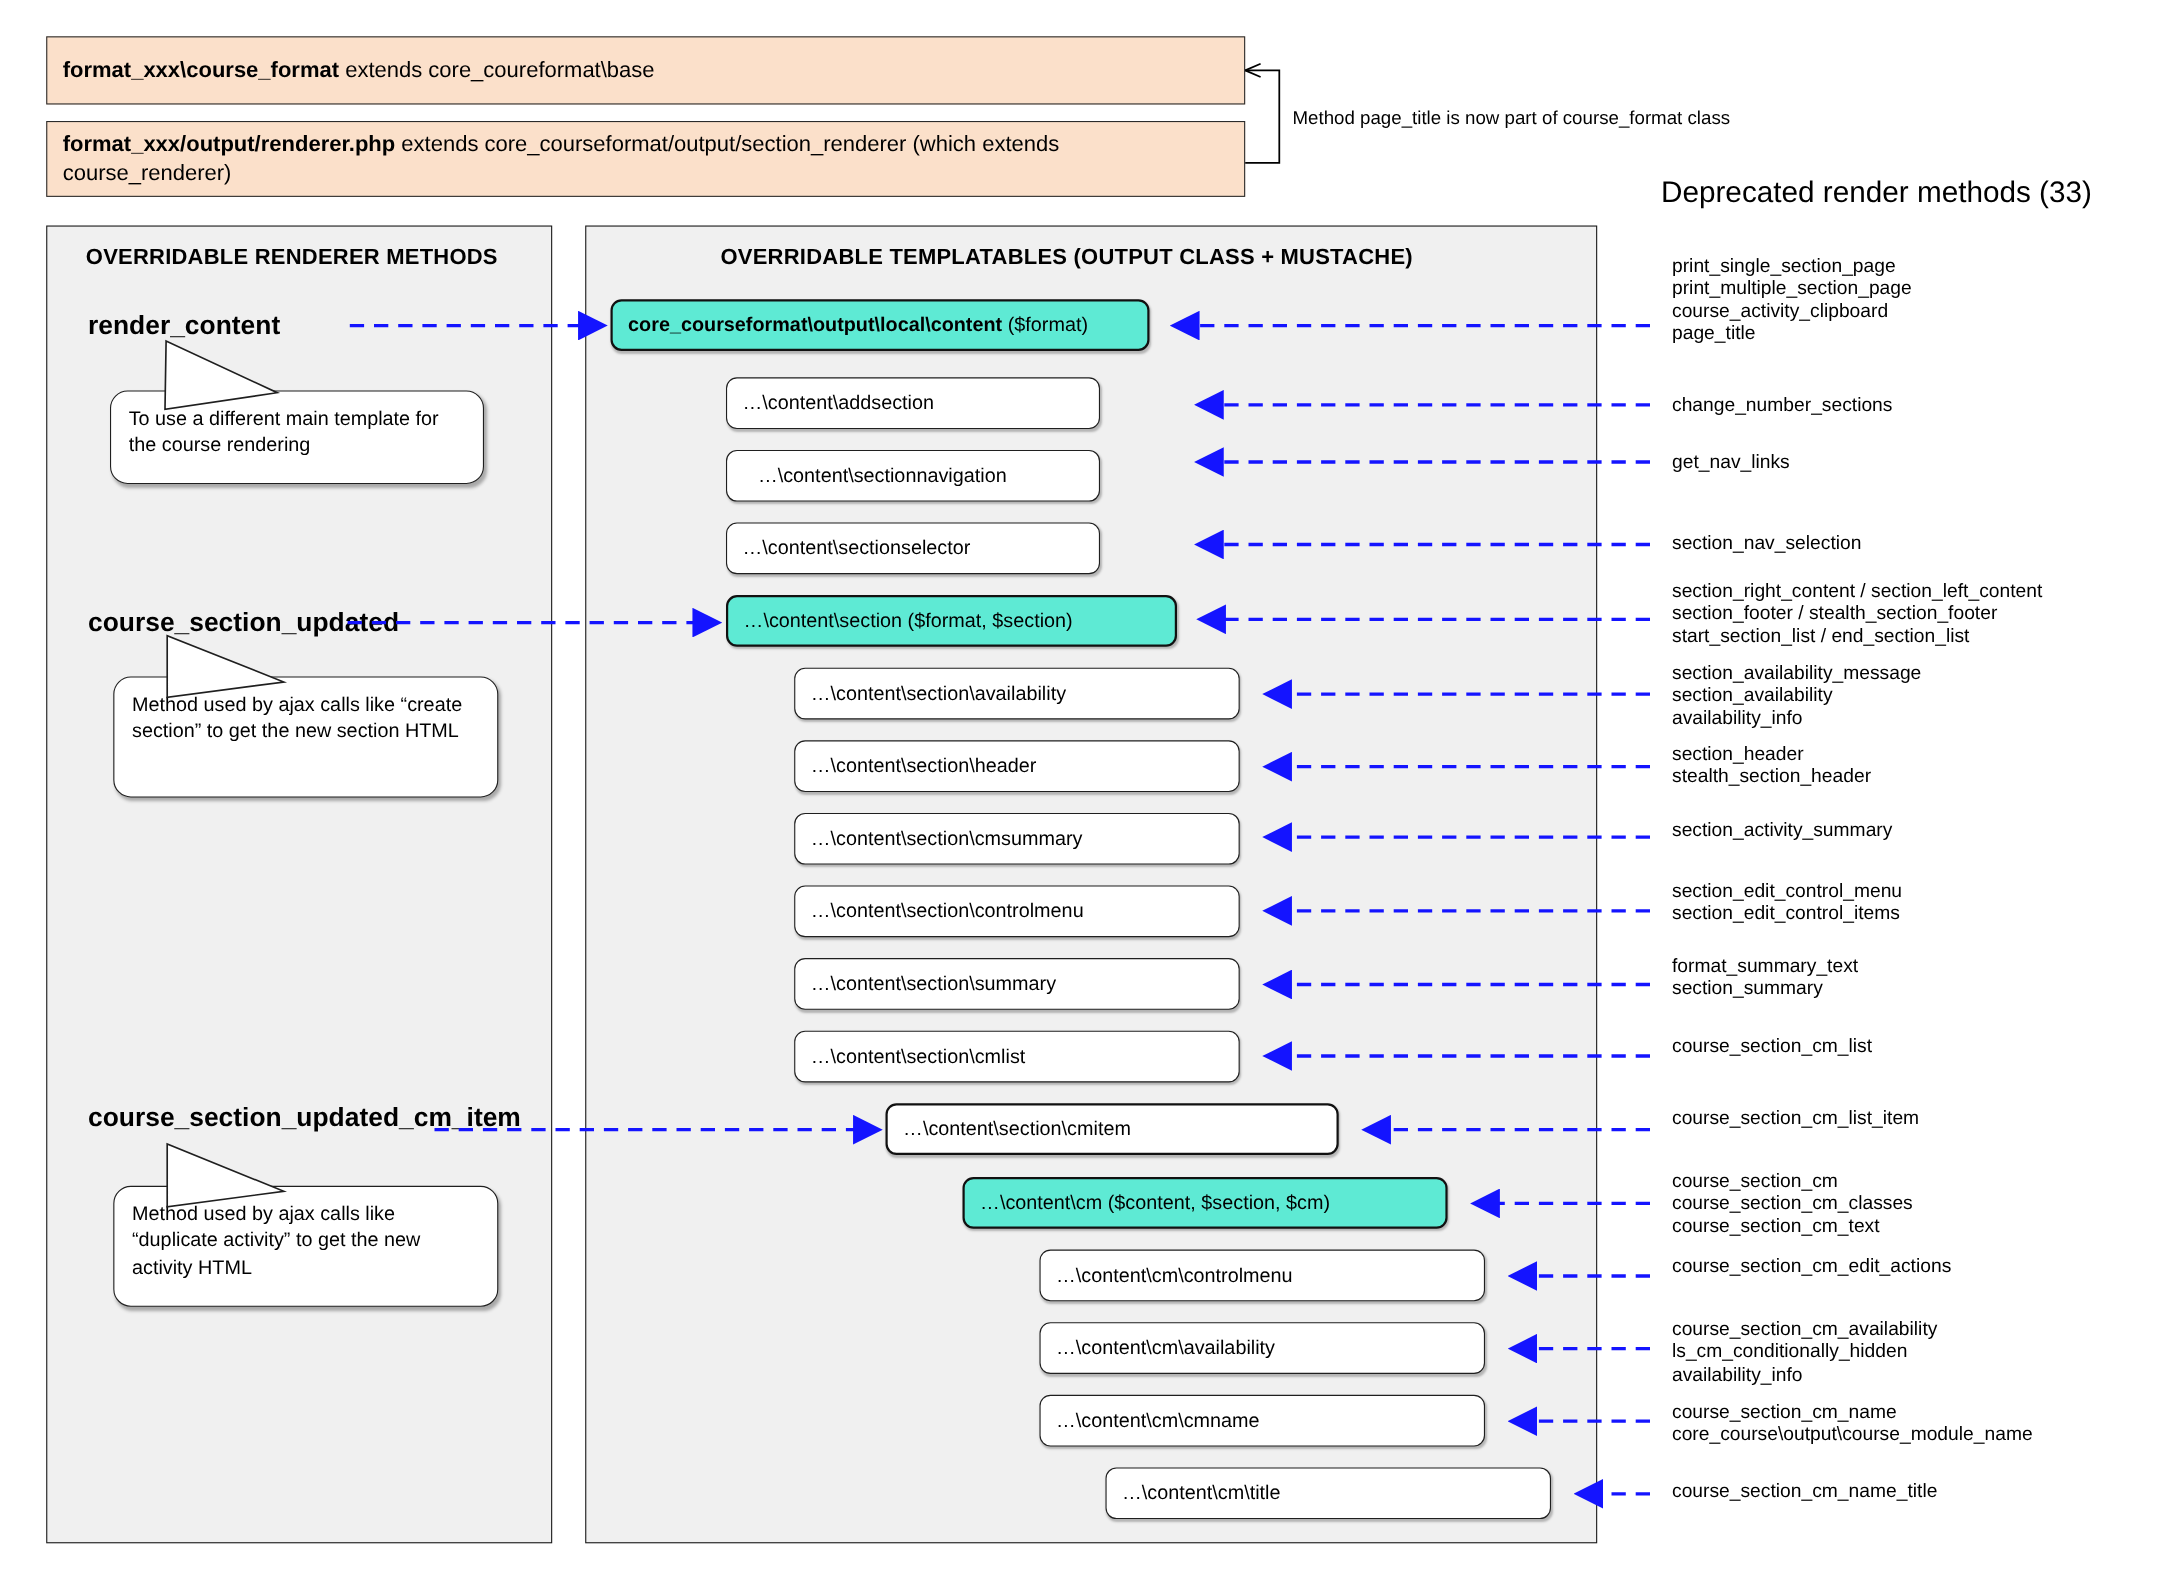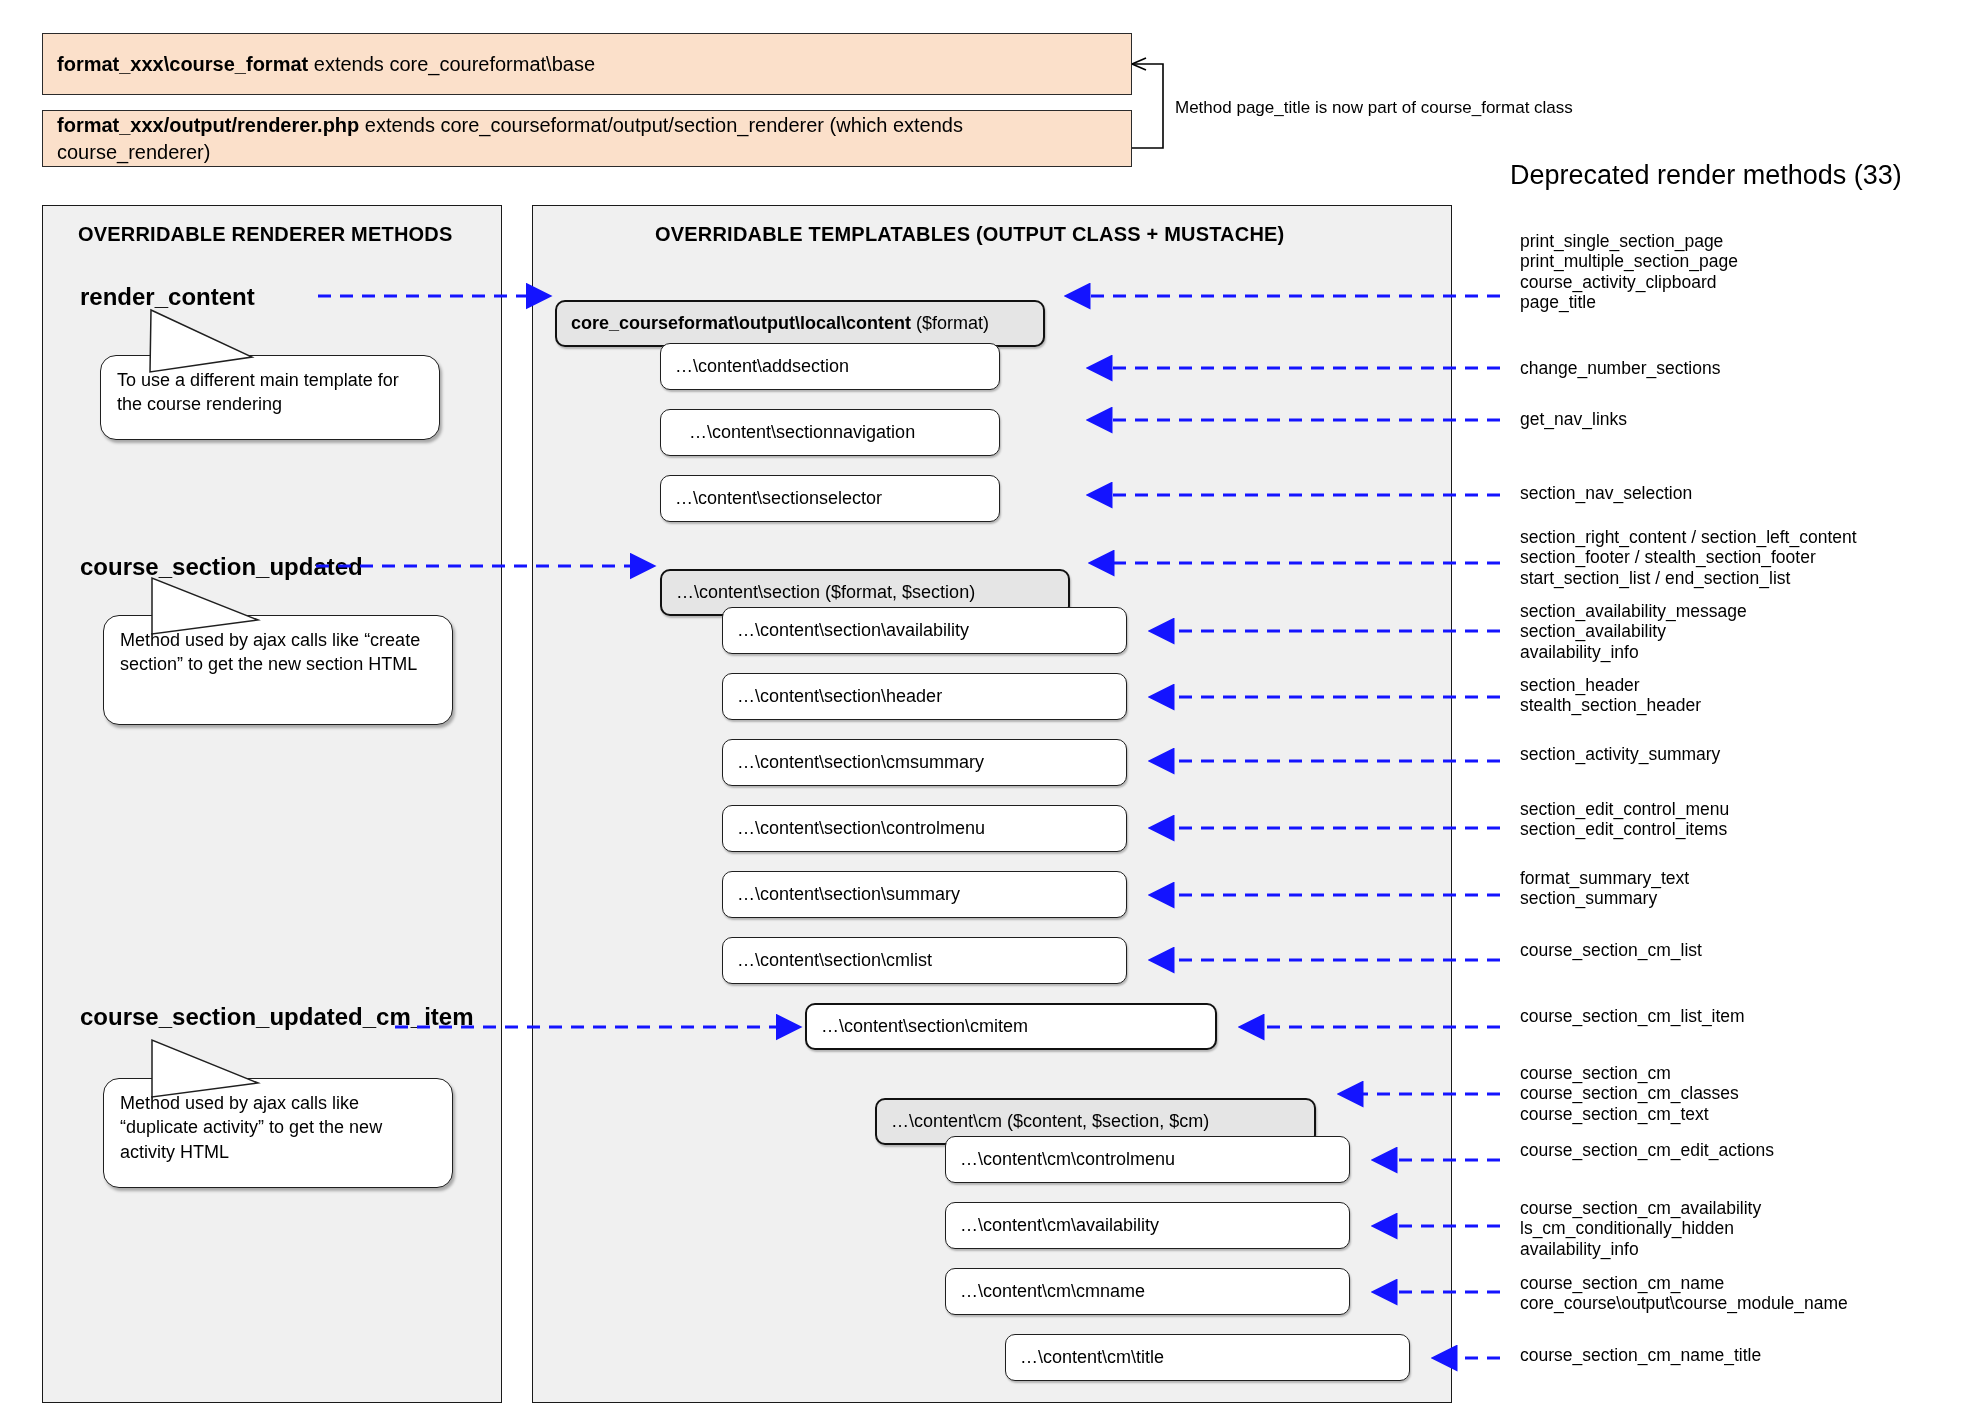--- a/index.html
+++ b/index.html
@@ -14,21 +14,21 @@
   .topbox b{font-weight:bold;}
 
   
   .panel{background:#F0F0F0;border:1.5px solid #1a1a1a;}
   .panel-title{position:absolute;font-weight:bold;font-size:20px;letter-spacing:.2px;}
 
   
   .tbox{background:#ffffff;border:1.5px solid #1f1f1f;border-radius:10px;
         font-size:18px;display:flex;align-items:center;padding:0 14px;
         box-shadow:1px 2px 2px rgba(0,0,0,.25);}
-  .tbox.peach{background:#e5e5e5;border:2px solid #111;margin-top:28px;}
+  .tbox.peach{background:#5eead4;border:2px solid #111;}
   .tbox.thick{border:2px solid #111;}
 
   
   .mlabel{font-weight:bold;font-size:24px;white-space:nowrap;}
 
   
   .callout{background:#fff;border:1.5px solid #1f1f1f;border-radius:16px;
            font-size:18px;line-height:1.35;padding:12px 16px;
            box-shadow:2px 3px 3px rgba(0,0,0,.3);}
 
@@ -42,21 +42,21 @@
 </style>
 </head>
 <body>
 
 <div class="abs topbox" style="left:42px;top:33px;width:1090px;height:62px;">
   <span>
     <b>format_xxx\course_format</b><span> extends core_coureformat\base</span>
   </span>
 </div>
 
-<div class="abs topbox" style="left:42px;top:110px;width:1090px;height:57px;">
+<div class="abs topbox" style="left:42px;top:110px;width:1090px;height:69px;">
   <span>
     <b>format_xxx/output/renderer.php</b><span> extends core_courseformat/output/section_renderer (which extends course_renderer)</span>
   </span>
 </div>
 
 <div class="abs note" style="left:1175px;top:98px;">Method page_title is now part of course_format class</div>
 
 <div class="abs dep-title" style="left:1510px;top:160px;">Deprecated render methods (33)</div>
 
 <div class="abs panel" style="left:42px;top:205px;width:460px;height:1198px;"></div>

